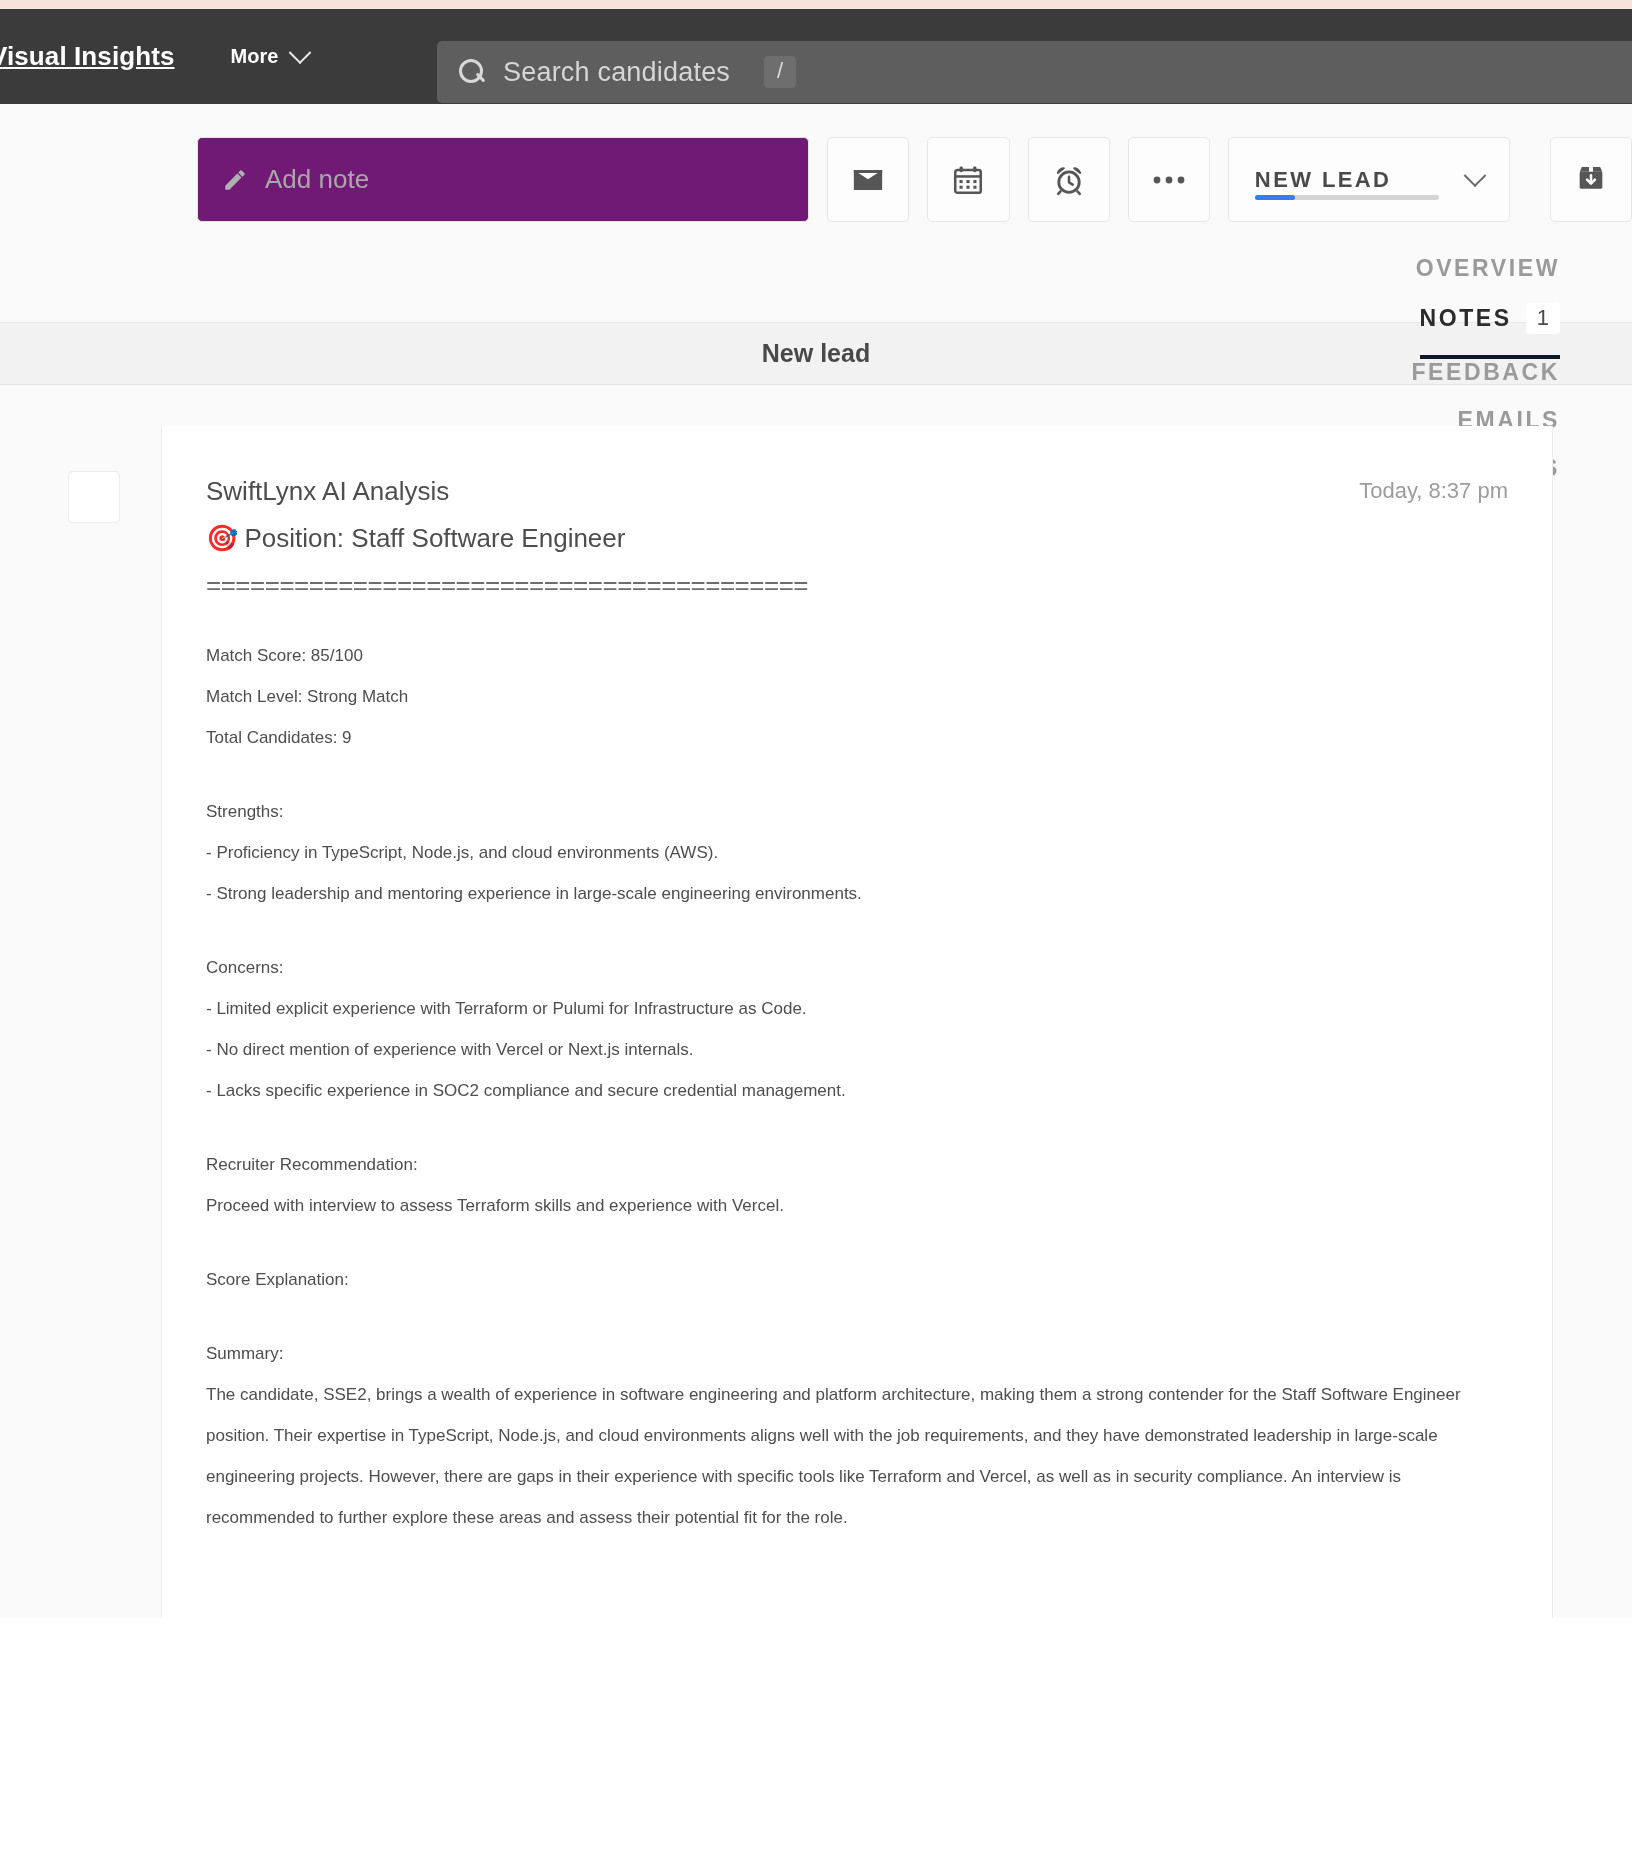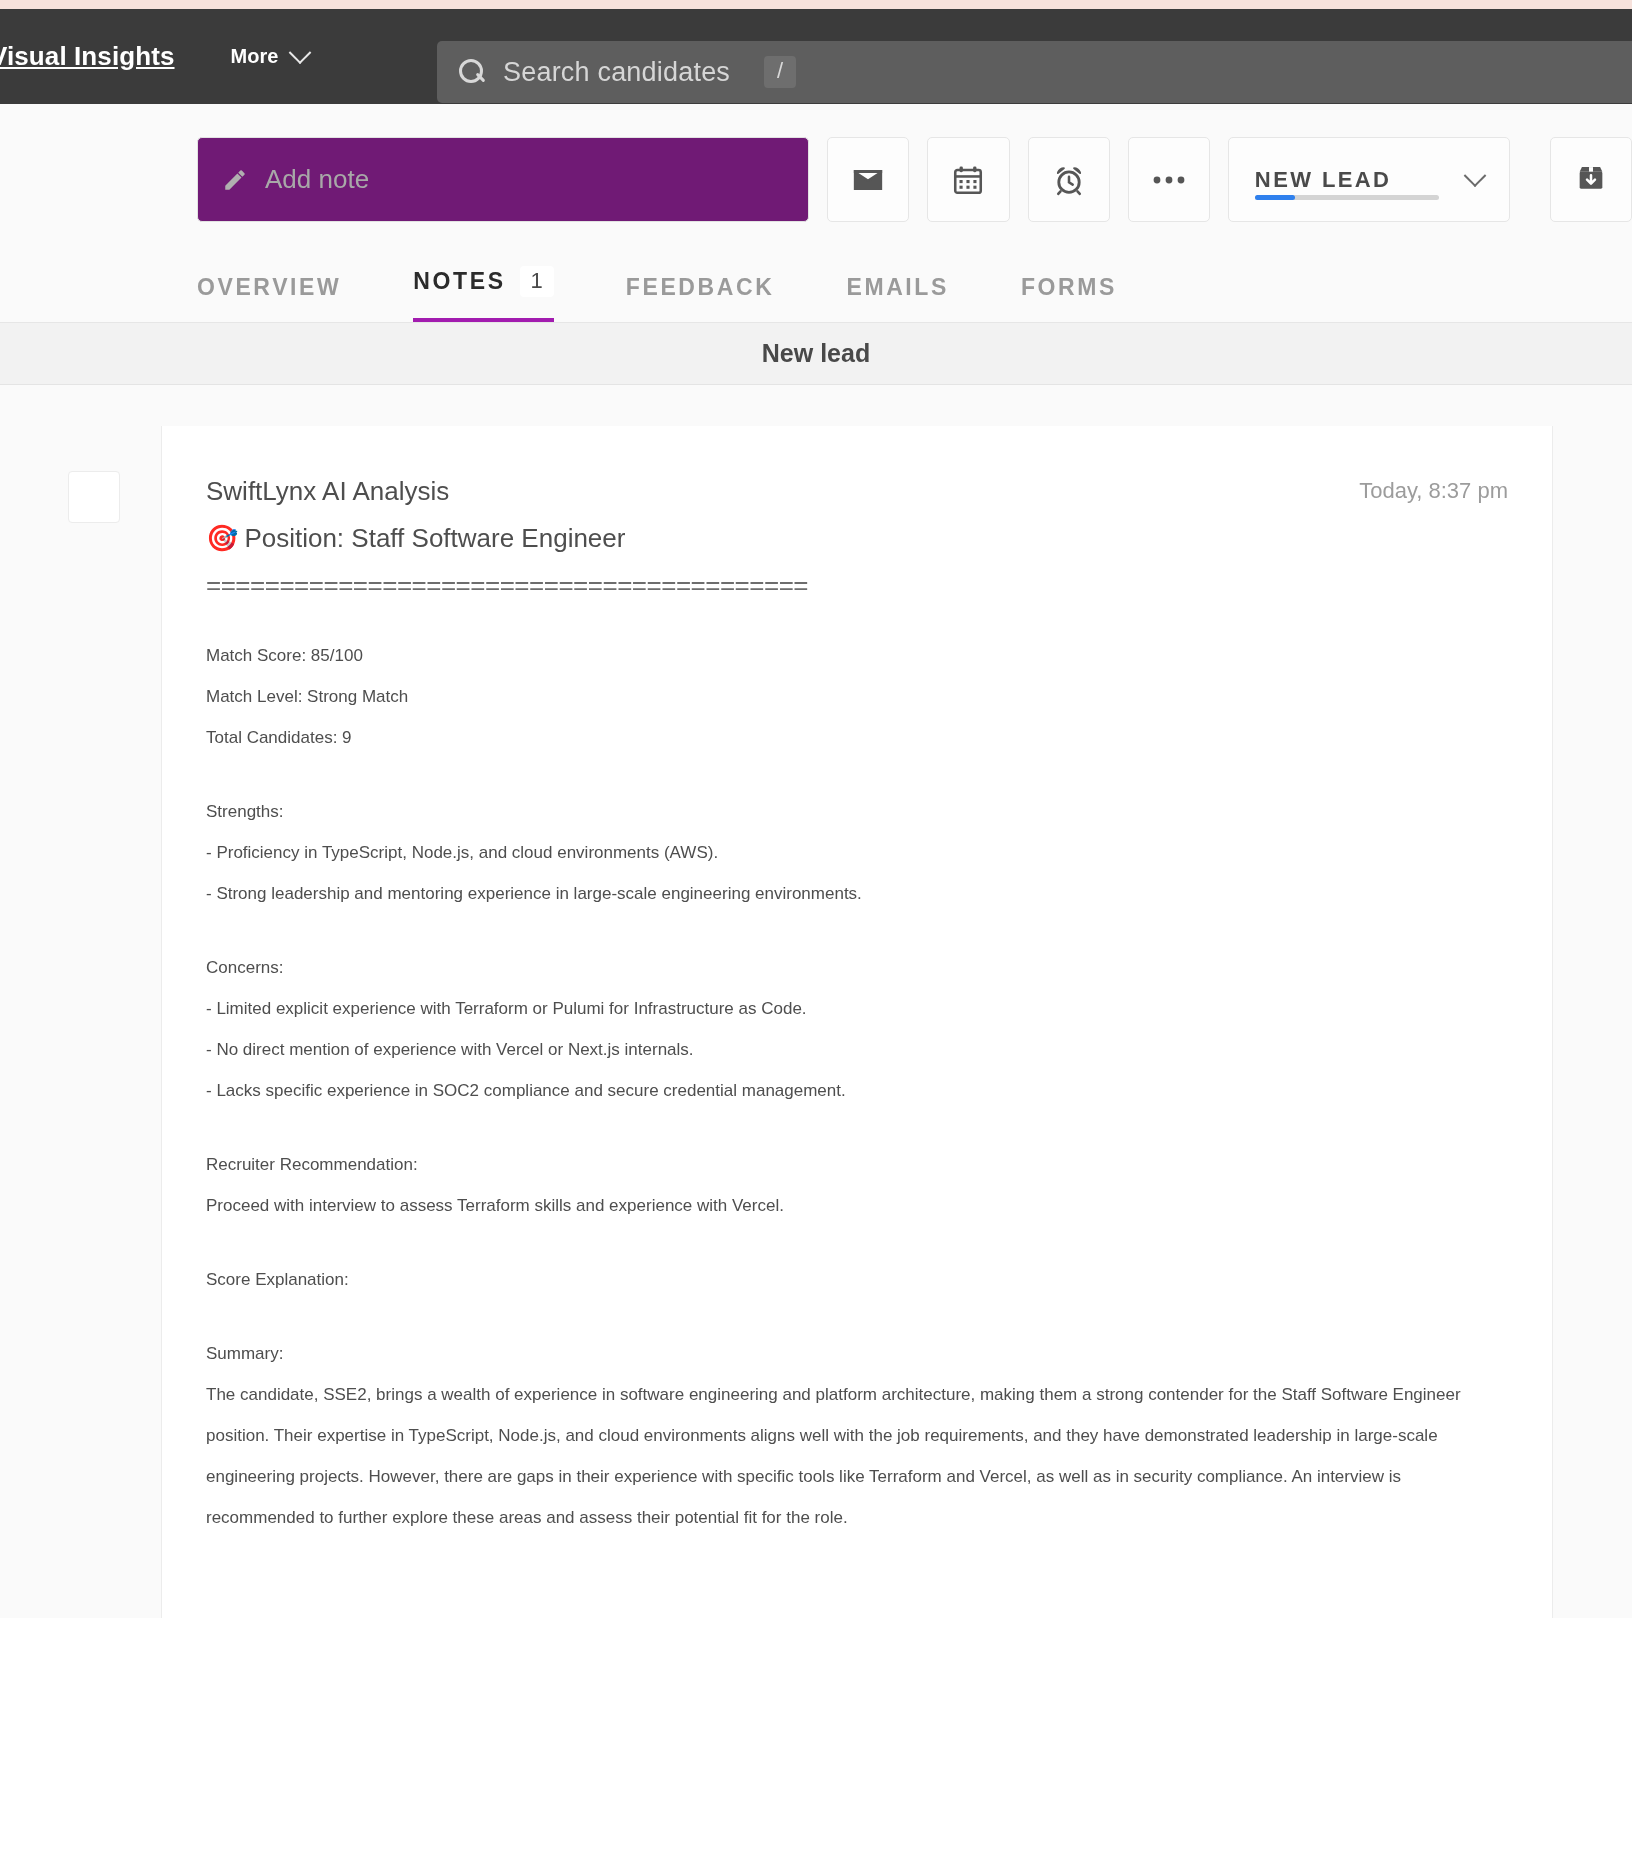--- a/index.html
+++ b/index.html
@@ -153,32 +153,33 @@
   }
 
   
   .tabs {
     display: flex;
     align-items: flex-end;
     padding-left: 197px;
     margin-top: 33px;
     border-bottom: 1px solid #e6e6e6;
     height: 68px;
+    flex-direction: column;
   }
   .tab {
     color: #9a9a9a;
     font-size: 23px;
     font-weight: 600;
     letter-spacing: 2.6px;
     padding: 0 0 21px 0;
     margin-right: 72px;
     display: flex; align-items: center; gap: 14px;
     white-space: nowrap;
   }
-  .tab.active { color: #2b2b2b; border-bottom: 4px solid #a21caf; }
+  .tab.active { color: #2b2b2b; border-bottom: 4px solid #0f172a; }
   .tab-badge {
     background: #ffffff;
     color: #4a4a4a;
     font-size: 22px;
     font-weight: 500;
     letter-spacing: 0;
     border-radius: 4px;
     padding: 4px 11px 5px;
     line-height: 1;
   }

